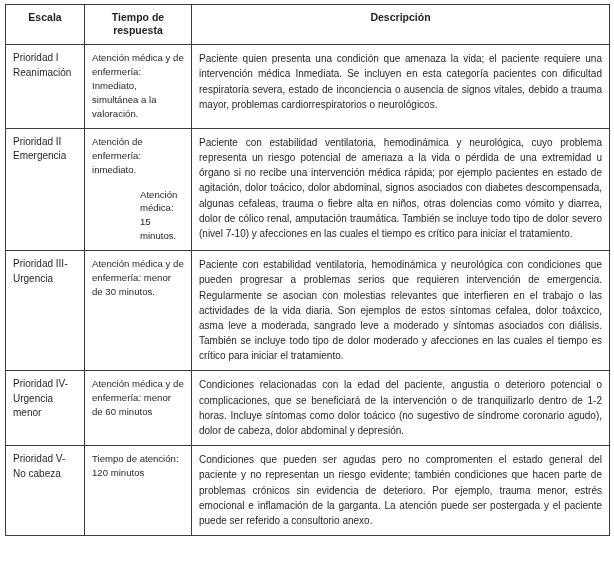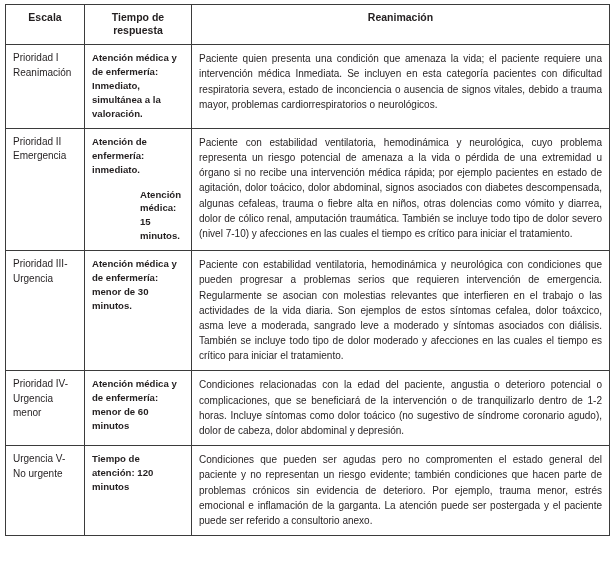--- a/index.html
+++ b/index.html
@@ -57,42 +57,41 @@
   td.desc {
     font-size: 10px;
     line-height: 1.52;
     text-align: justify;
     text-justify: inter-word;
     padding-top: 8px;
     hyphens: manual;
   }
   td.time p {
     margin: 0;
-    font-weight: bold;
   }
   td.time p + p {
     margin-top: 11px;
     margin-left: 48px;
   }
 </style>
 </head>
 <body>
 
 <div class="sheet">
   <table class="triage">
     <colgroup>
       <col class="c-scale">
       <col class="c-time">
       <col class="c-desc">
     </colgroup>
     <thead>
       <tr>
         <th>Escala</th>
         <th>Tiempo de respuesta</th>
-        <th>Reanimación</th>
+        <th>Descripción</th>
       </tr>
     </thead>
     <tbody>
       <tr>
         <td class="scale">Prioridad I Reanimación</td>
         <td class="time">
           <p>Atención médica y de enfermería: Inmediato, simultánea a la valoración.</p>
         </td>
         <td class="desc">Paciente quien presenta una condición que amenaza la vida; el paciente requiere una intervención médica Inmediata. Se incluyen en esta categoría pacientes con dificultad respiratoria severa, estado de inconciencia o ausencia de signos vitales, debido a trauma mayor, problemas cardiorrespiratorios o neurológicos.</td>
       </tr>
@@ -112,21 +111,21 @@
         <td class="desc">Paciente con estabilidad ventilatoria, hemodinámica y neurológica con condiciones que pueden progresar a problemas serios que requieren intervención de emergencia. Regularmente se asocian con molestias relevantes que interfieren en el trabajo o las actividades de la vida diaria. Son ejemplos de estos síntomas cefalea, dolor toáxcico, asma leve a moderada, sangrado leve a moderado y síntomas asociados con diálisis. También se incluye todo tipo de dolor moderado y afecciones en las cuales el tiempo es crítico para iniciar el tratamiento.</td>
       </tr>
       <tr>
         <td class="scale">Prioridad IV-Urgencia menor</td>
         <td class="time">
           <p>Atención médica y de enfermería: menor de 60 minutos</p>
         </td>
         <td class="desc">Condiciones relacionadas con la edad del paciente, angustia o deterioro potencial o complicaciones, que se beneficiará de la intervención o de tranquilizarlo dentro de 1-2 horas. Incluye síntomas como dolor toácico (no sugestivo de síndrome coronario agudo), dolor de cabeza, dolor abdominal y depresión.</td>
       </tr>
       <tr>
-        <td class="scale">Urgencia V-No urgente</td>
+        <td class="scale">Prioridad V-No cabeza</td>
         <td class="time">
           <p>Tiempo de atención:  120 minutos</p>
         </td>
         <td class="desc">Condiciones que pueden ser agudas pero no compromenten el estado general del paciente y no representan un riesgo evidente; también condiciones que hacen parte de problemas crónicos sin evidencia de deterioro. Por ejemplo, trauma menor, estrés emocional e inflamación de la garganta. La atención puede ser postergada y el paciente puede ser referido a consultorio anexo.</td>
       </tr>
     </tbody>
   </table>
 </div>
 
 </body></html>

